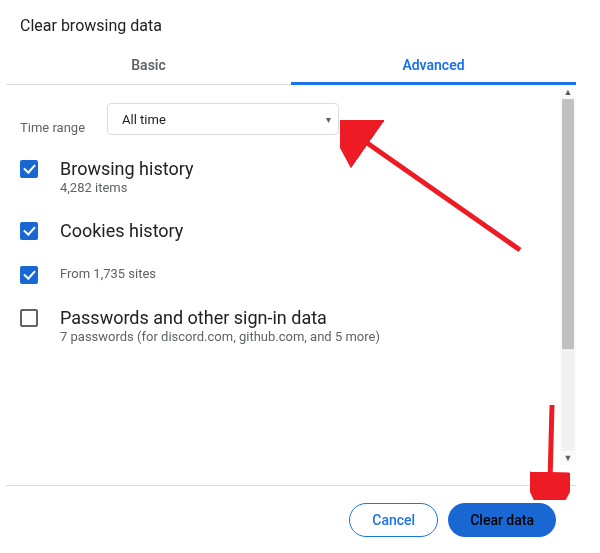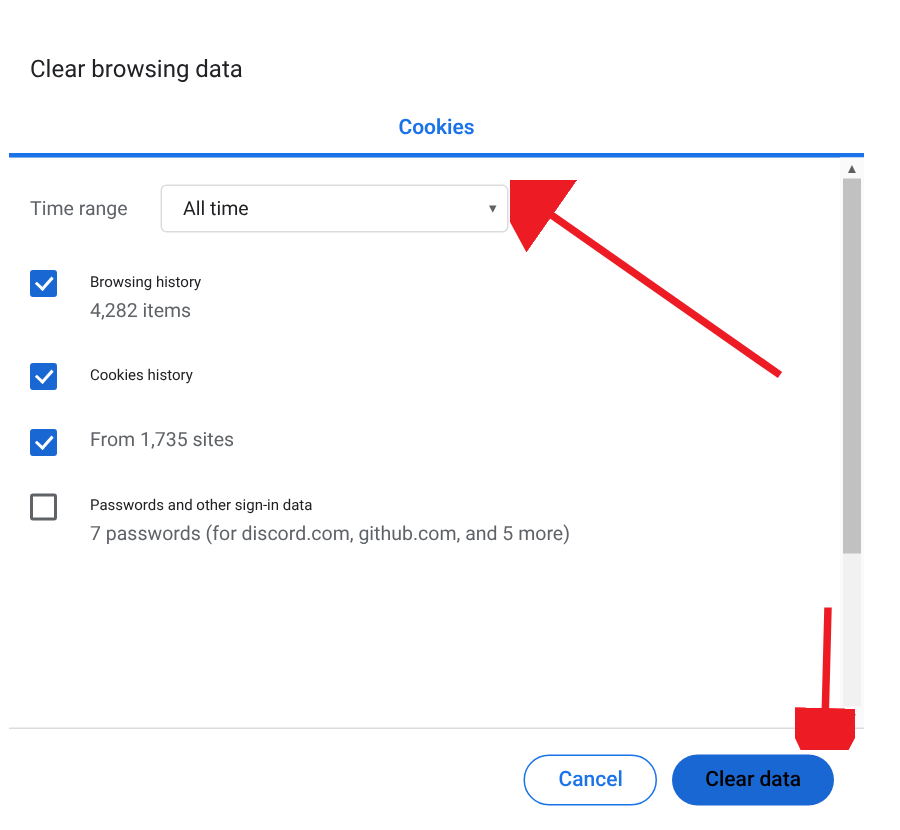--- a/index.html
+++ b/index.html
@@ -18,21 +18,20 @@
     background: #fff;
     width: 600px;
     height: 553px;
     position: relative;
     overflow: hidden;
   }
   .dialog {
     width: 570px;
     margin-left: 6px;
     position: relative;
-    margin-top: 20px;
   }
   .title {
     font-size: 16px;
     padding: 16px 20px 10px 14px;
     color: var(--text-primary);
   }
   .tabs {
     display: flex;
     border-bottom: 1px solid var(--border);
     height: 40px;
@@ -92,21 +91,21 @@
     align-items: center;
     justify-content: center;
     font-size: 9px;
     color: #606060;
   }
   .scroll-arrow.up { top: 0; }
   .scroll-arrow.down { bottom: 0; }
 
   .time-row {
     display: flex;
-    align-items: center;
+    align-items: flex-end;
     margin-bottom: 24px;
   }
   .time-label {
     font-size: 13px;
     color: var(--text-secondary);
     margin-right: 22px;
   }
   .select {
     display: flex;
     align-items: center;
@@ -150,21 +149,21 @@
     position: absolute;
     left: 4px;
     top: 0px;
     width: 5px;
     height: 9px;
     border: solid #fff;
     border-width: 0 2px 2px 0;
     transform: rotate(42deg);
   }
   .item-text .primary {
-    font-size: 10px;
+    font-size: 18px;
     color: var(--text-primary);
     line-height: 20px;
   }
   .item-text .secondary {
     font-size: 13px;
     color: var(--text-secondary);
     line-height: 18px;
   }
 
   .footer {
@@ -207,22 +206,25 @@
     pointer-events: none;
   }
 </style>
 </head>
 <body>
 
 <div class="dialog">
   <div class="title">Clear browsing data</div>
 
   <div class="tabs">
+    <div class="tab">
+      <span>Basic</span>
+    </div>
     <div class="tab active">
-      <span>Cookies</span>
+      <span>Advanced</span>
     </div>
   </div>
 
   <div class="body-wrap">
     <div class="content">
 
       <div class="time-row">
         <div class="time-label">Time range</div>
         <div class="select">
           <span>All time</span>

